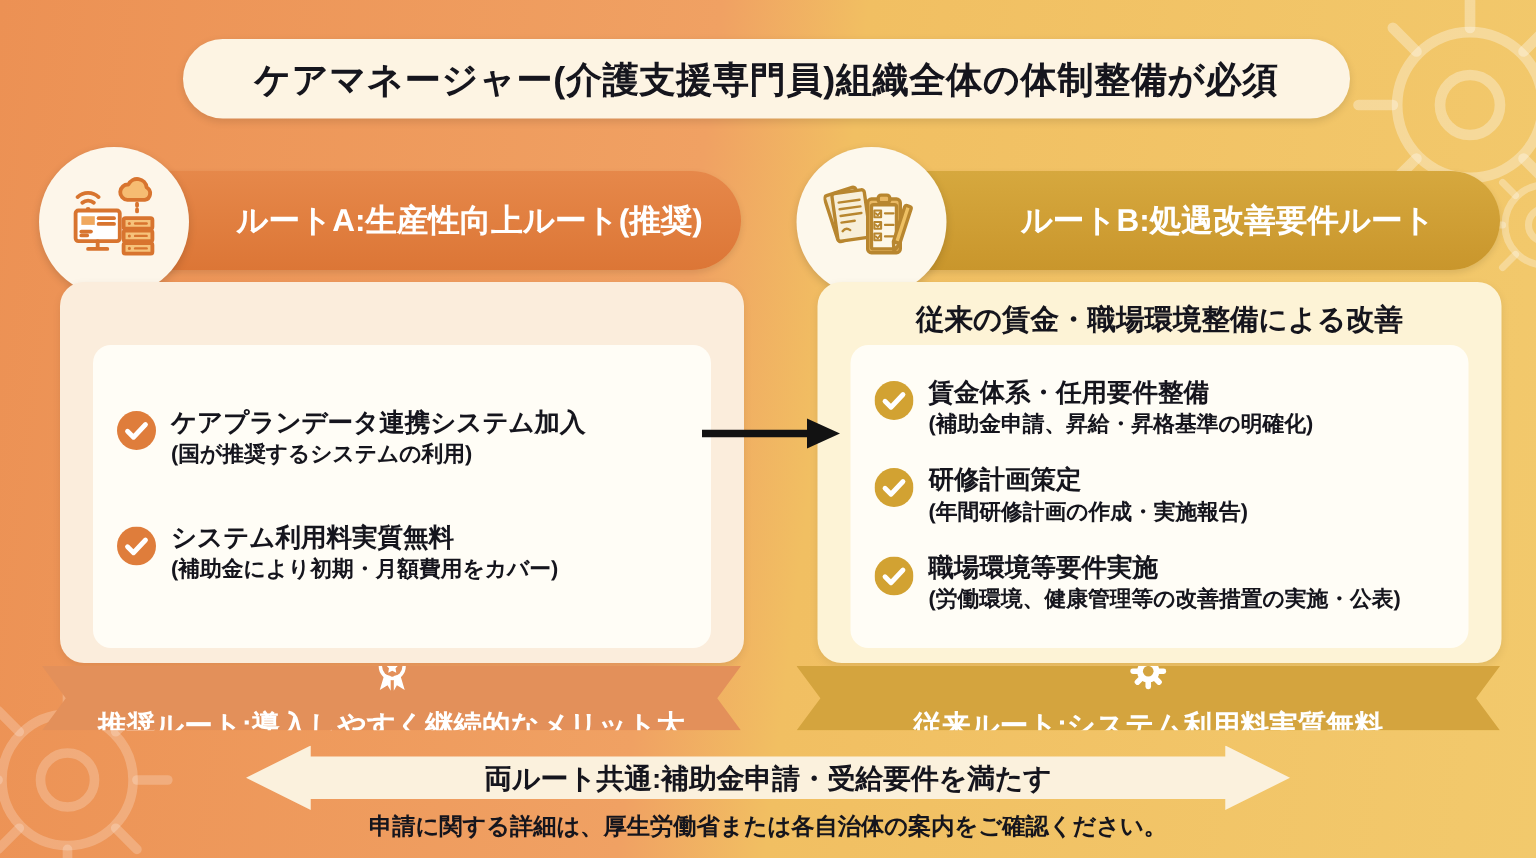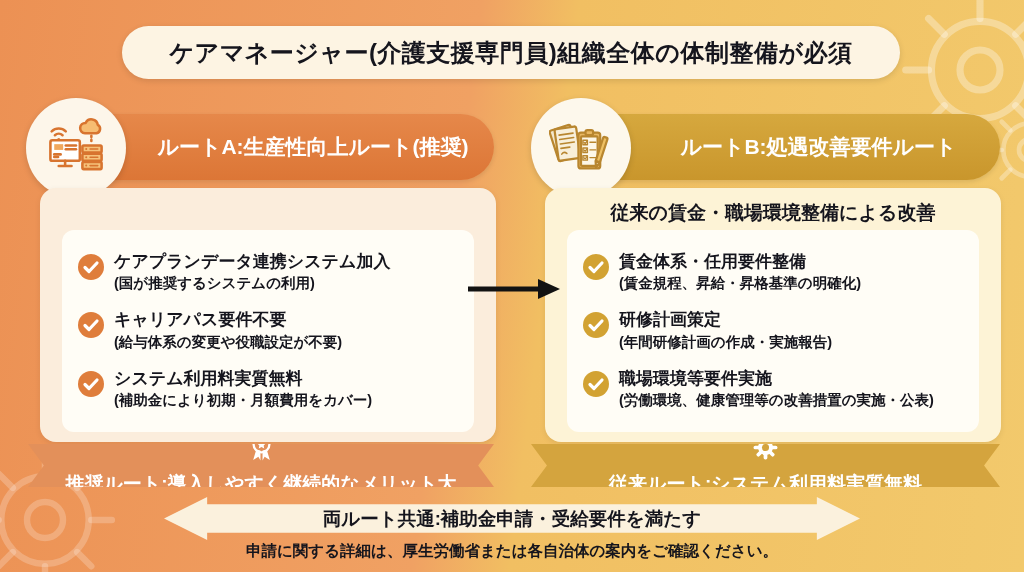--- a/index.html
+++ b/index.html
@@ -193,45 +193,35 @@
         <div class="row-title">ケアプランデータ連携システム加入</div>
         <div class="row-sub">(国が推奨するシステムの利用)</div>
       </div>
     </div>
     <div class="row">
       <span class="check check-a"><svg width="26" height="26" viewBox="0 0 26 26">
             <circle cx="13" cy="13" r="13" fill="currentColor"></circle>
             <path d="M7 13.5 l4 4 8-8.5" stroke="#fff" stroke-width="3.2" fill="none" stroke-linecap="round" stroke-linejoin="round"></path>
           </svg></span>
       <div class="row-text">
-        <div class="row-title">キャリアパス要件不要</div>
-        <div class="row-sub">(給与体系の変更や役職設定が不要)</div>
-      </div>
-    </div>
-    <div class="row">
-      <span class="check check-a"><svg width="26" height="26" viewBox="0 0 26 26">
-            <circle cx="13" cy="13" r="13" fill="currentColor"></circle>
-            <path d="M7 13.5 l4 4 8-8.5" stroke="#fff" stroke-width="3.2" fill="none" stroke-linecap="round" stroke-linejoin="round"></path>
-          </svg></span>
-      <div class="row-text">
         <div class="row-title">システム利用料実質無料</div>
         <div class="row-sub">(補助金により初期・月額費用をカバー)</div>
       </div>
     </div>
   </div>
 
   <div class="abs card card-b">
     <div class="row">
       <span class="check check-b"><svg width="26" height="26" viewBox="0 0 26 26">
             <circle cx="13" cy="13" r="13" fill="currentColor"></circle>
             <path d="M7 13.5 l4 4 8-8.5" stroke="#fff" stroke-width="3.2" fill="none" stroke-linecap="round" stroke-linejoin="round"></path>
           </svg></span>
       <div class="row-text">
         <div class="row-title">賃金体系・任用要件整備</div>
-        <div class="row-sub">(賃金規程、昇給・昇格基準の明確化)</div>
+        <div class="row-sub">(補助金申請、昇給・昇格基準の明確化)</div>
       </div>
     </div>
     <div class="row">
       <span class="check check-b"><svg width="26" height="26" viewBox="0 0 26 26">
             <circle cx="13" cy="13" r="13" fill="currentColor"></circle>
             <path d="M7 13.5 l4 4 8-8.5" stroke="#fff" stroke-width="3.2" fill="none" stroke-linecap="round" stroke-linejoin="round"></path>
           </svg></span>
       <div class="row-text">
         <div class="row-title">研修計画策定</div>
         <div class="row-sub">(年間研修計画の作成・実施報告)</div>

